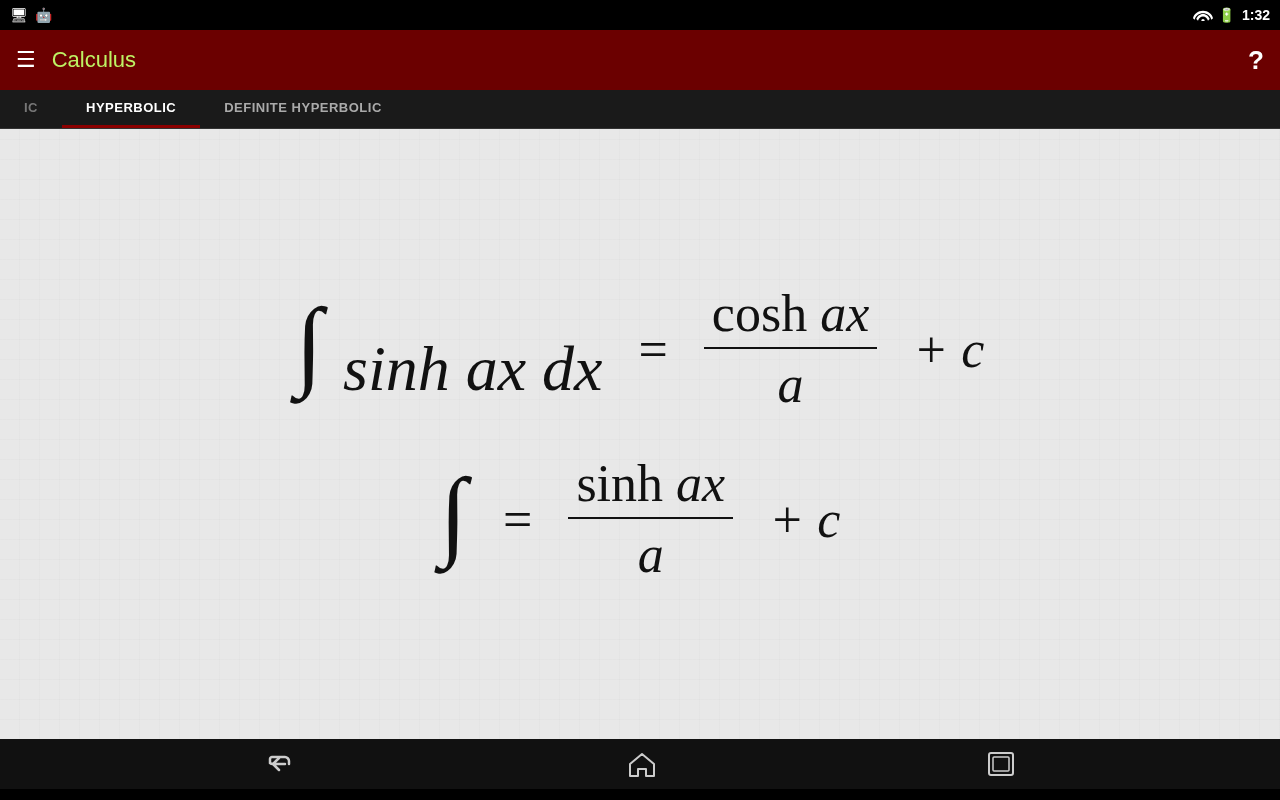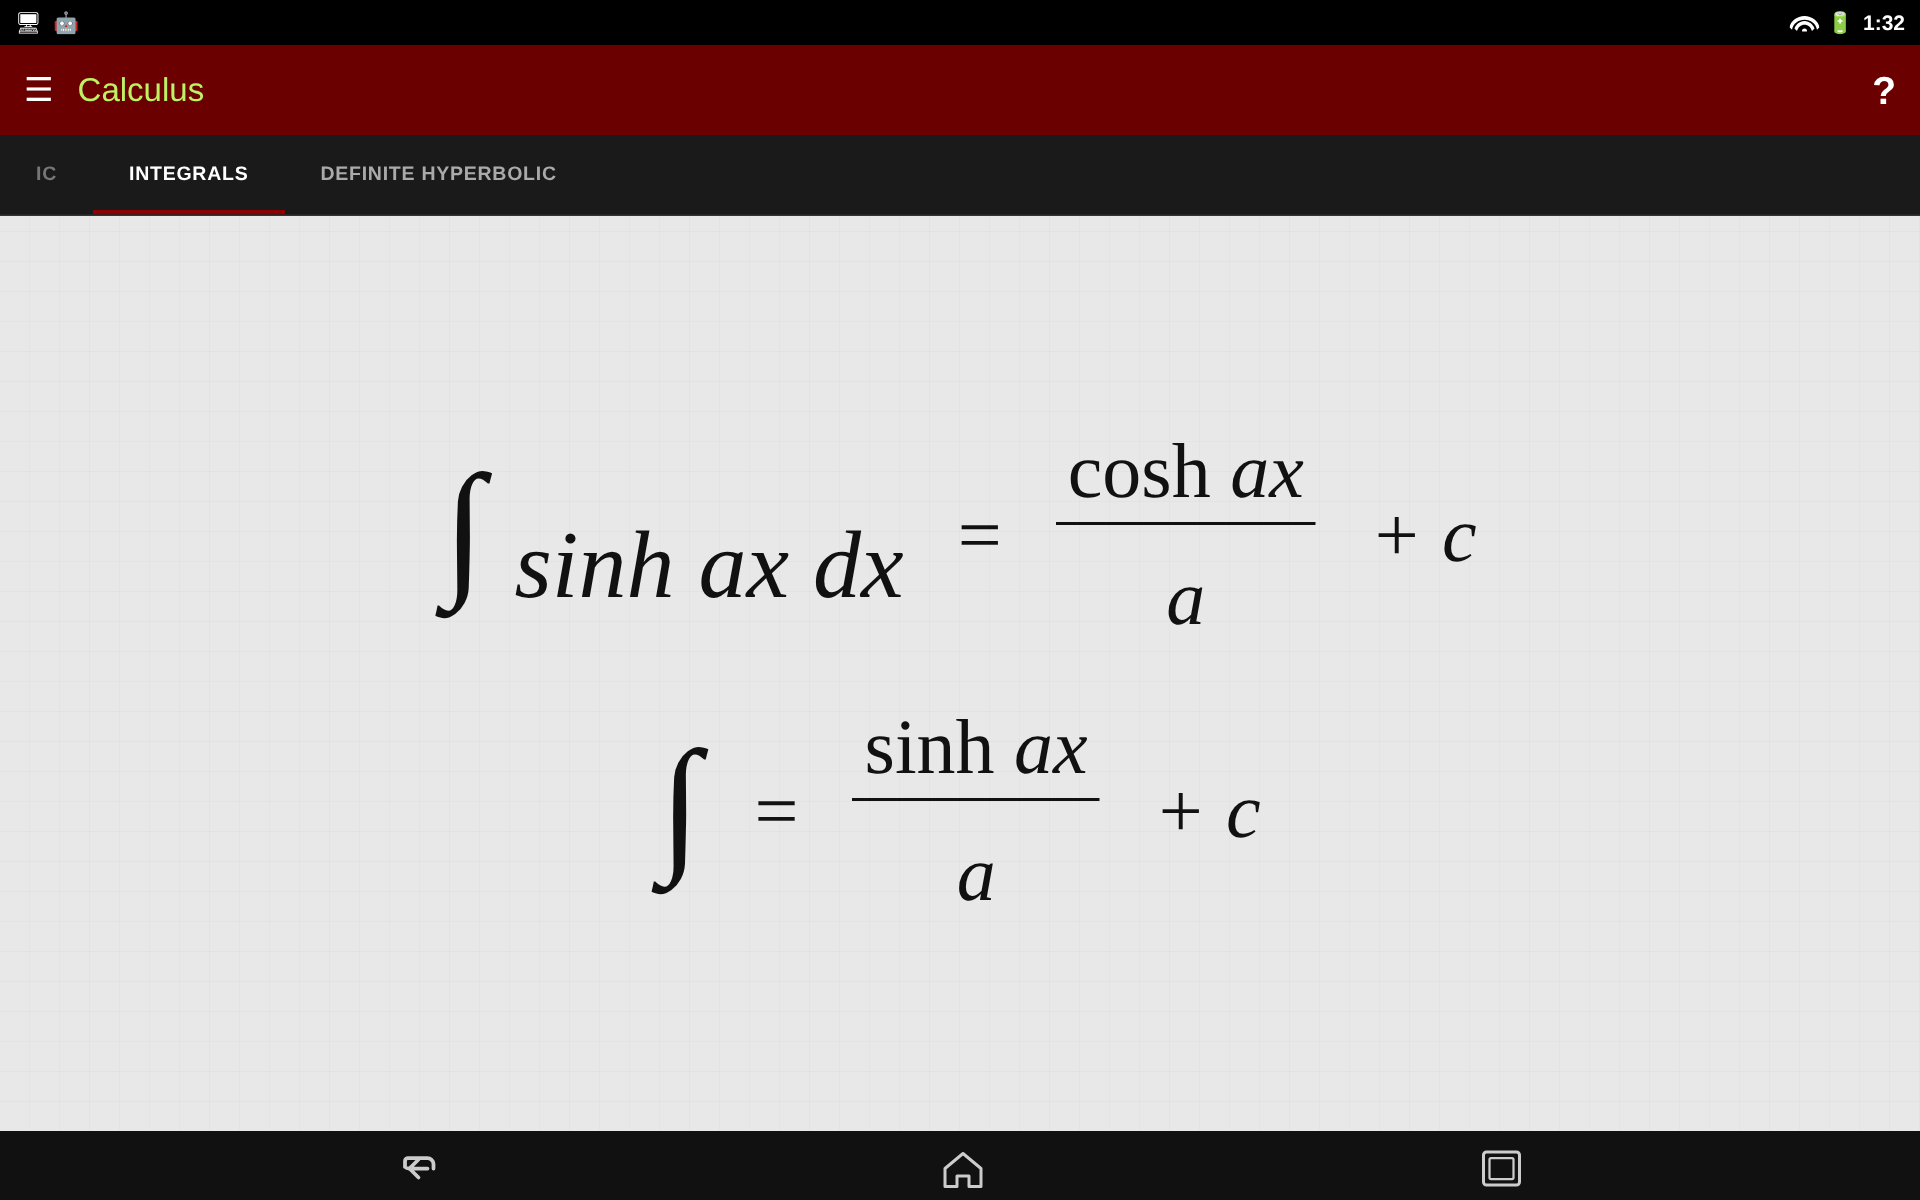--- a/index.html
+++ b/index.html
@@ -59,21 +59,21 @@
     }
     .help-btn {
       color: #fff;
       font-size: 26px;
       font-weight: bold;
       cursor: pointer;
     }
 
     
     .tab-bar {
-      height: 54px;
+      height: 39px;
       background: #1a1a1a;
       display: flex;
       align-items: stretch;
       overflow: hidden;
       border-bottom: 1px solid #333;
     }
     .tab {
       display: flex;
       align-items: center;
       justify-content: center;
@@ -135,21 +135,21 @@
       font-size: 52px;
       font-family: 'Times New Roman', Times, serif;
       color: #111;
       margin: 0 16px;
     }
 
     .fraction {
       display: flex;
       flex-direction: column;
       align-items: center;
-      gap: 16px;
+      gap: 2px;
     }
     .fraction-num {
       font-size: 52px;
       font-family: 'Times New Roman', Times, serif;
       color: #111;
       padding-bottom: 4px;
       border-bottom: 2px solid #111;
       padding-left: 8px;
       padding-right: 8px;
     }
@@ -217,21 +217,21 @@
 <div class="app-bar">
   <div class="app-bar-left">
     <span class="hamburger">☰</span>
     <span class="app-title">Calculus</span>
   </div>
   <span class="help-btn">?</span>
 </div>
 
 <div class="tab-bar">
   <div class="tab" style="color:#777;font-size:13px;">IC</div>
-  <div class="tab active">INTEGRALS</div>
+  <div class="tab active">HYPERBOLIC</div>
   <div class="tab">DEFINITE HYPERBOLIC</div>
 </div>
 
 <div class="content">
 
   <div class="formula-row">
     <span class="integral-symbol">∫</span>
     <span class="formula-text">sinh <i>ax dx</i></span>
     <span class="equals-sign">=</span>
     <div class="fraction">

